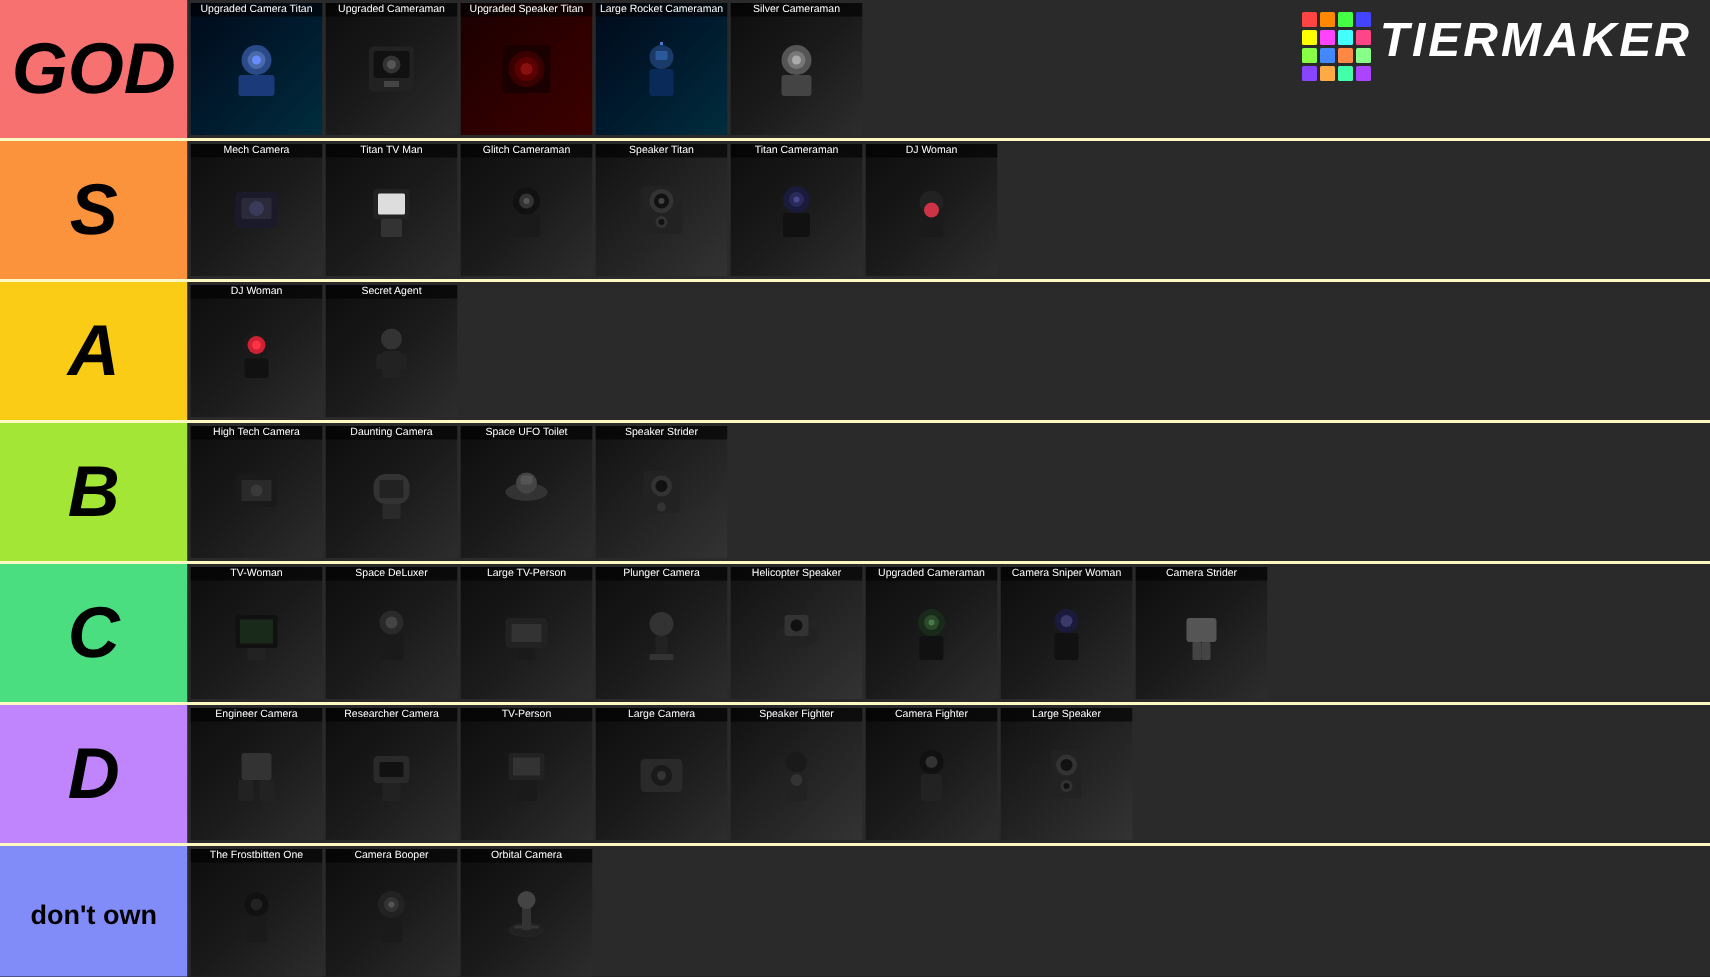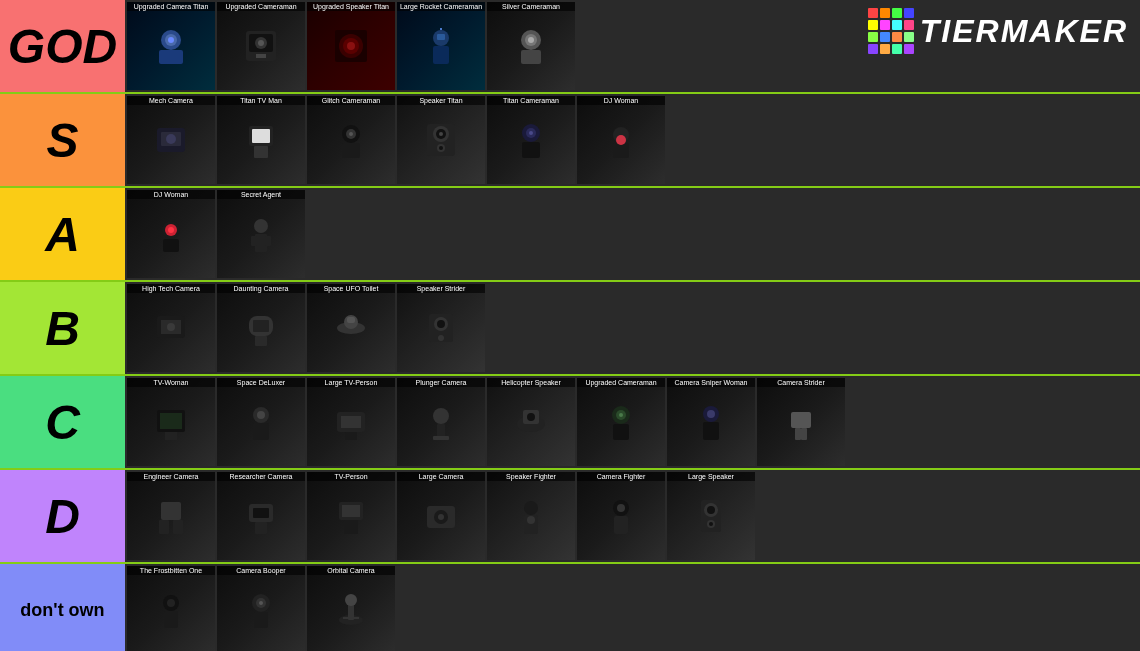--- a/index.html
+++ b/index.html
@@ -12,21 +12,21 @@
     }
     .tier-list {
       display: flex;
       flex-direction: column;
       width: 100%;
       height: 651px;
     }
     .tier-row {
       display: flex;
       flex-direction: row;
-      border-bottom: 2px solid #84cc16;
+      border-bottom: 2px solid #fef9c3;
       flex: 1;
     }
     .tier-label {
       width: 125px;
       min-width: 125px;
       display: flex;
       align-items: center;
       justify-content: center;
       font-size: 48px;
       font-weight: bold;
@@ -79,21 +79,21 @@
       position: absolute;
       top: 8px;
       right: 12px;
       display: flex;
       align-items: center;
       gap: 8px;
       z-index: 10;
     }
     .tiermaker-logo {
       display: flex;
-      align-items: center;
+      align-items: flex-start;
       gap: 6px;
     }
     .logo-grid {
       display: grid;
       grid-template-columns: repeat(4, 10px);
       grid-template-rows: repeat(4, 10px);
       gap: 2px;
     }
     .logo-cell {
       width: 10px;

